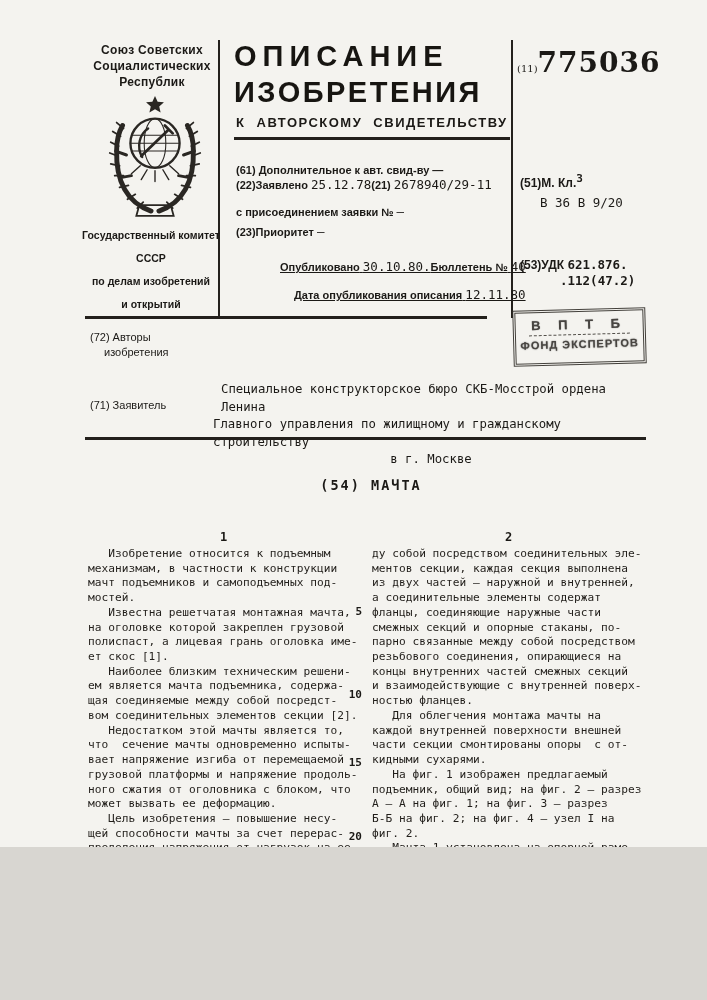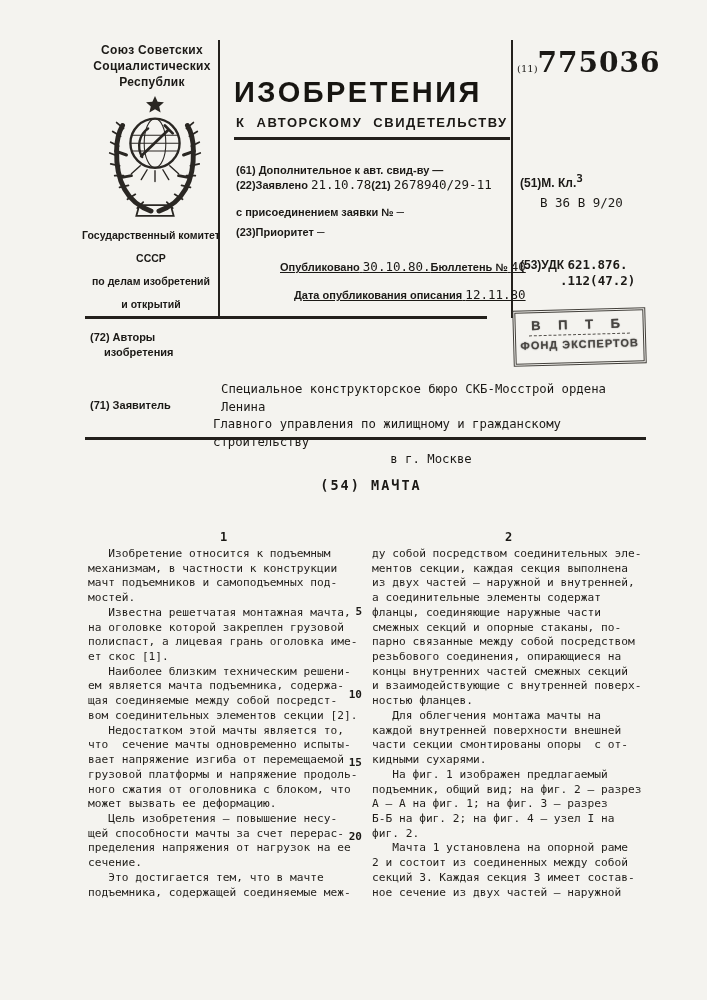--- a/index.html
+++ b/index.html
@@ -1,19 +1,19 @@
 <!DOCTYPE html>
 <html><head>
 <meta charset="utf-8">
 <style>
   * { margin: 0; padding: 0; box-sizing: border-box; }
   html,body { background: #d8d6d1; }
   .page {
     position: relative;
-    width: 707px; height: 1000px;
+    width: 707px; height: 847px;
     margin: 0 auto;
     background: #f4f3ef;
     color: #1b1916;
     font-family: "Liberation Sans", sans-serif;
     overflow: hidden;
   }
   .abs { position: absolute; }
   .pre { white-space: pre-line; }
   .vrule { position: absolute; width: 2px; background: #23201c; }
   .hrule { position: absolute; background: #23201c; }
@@ -66,21 +66,21 @@
     color: #3a3733;
     text-align: center;
     padding-top: 5px;
     opacity: .92;
   }
   .stamp .l1 { font-size: 13px; font-weight: bold; letter-spacing: 7px; text-shadow: 0 0 1px #555; }
   .stamp .sep { border-top: 1px dashed #45423c; width: 80%; margin: 2px auto 3px; }
   .stamp .l2 { font-size: 11px; font-weight: bold; letter-spacing: 1px; text-shadow: 0 0 1.5px #666; }
 
   
-  .lbl { font-size: 11px; font-weight: bold; white-space: nowrap; }
+  .lbl { font-size: 11px; font-weight: normal; white-space: nowrap; }
   .tval { font-family: "DejaVu Sans Mono", monospace; font-size: 12.5px; white-space: nowrap; }
   .applicant-val { left: 213px; top: 381px; width: 436px; font-family: "DejaVu Sans Mono", monospace; font-size: 12.3px; line-height: 17.5px; }
   .applicant-val .c { text-align: center; }
 
   
   .title54 {
     left: 36px; top: 477px; width: 670px;
     text-align: center;
     font-family: "DejaVu Sans Mono", monospace;
     font-size: 13.5px; letter-spacing: 2px; font-weight: bold;
@@ -130,32 +130,33 @@
       <path class="ln" d="M20 61 l11 4 M25 88 l11-2 M100 61 l-11 4 M95 88 l-11-2" stroke-width="3"></path>
       <path class="ln" d="M44 116 L76 116 L79 127 L41 127 Z" stroke-width="1.8"></path>
     </svg>
   </div>
 
   <div class="abs committee pre">Государственный комитет
 СССР
 по делам изобретений
 и открытий</div>
 
+  <div class="abs doc-title" style="top:40px;">ОПИСАНИЕ</div>
   <div class="abs doc-title l2" style="top:76px;">ИЗОБРЕТЕНИЯ</div>
   <div class="abs doc-subtitle">К АВТОРСКОМУ СВИДЕТЕЛЬСТВУ</div>
   <div class="hrule subtitle-underline"></div>
 
   <div class="abs frow" style="top:164px;">
     <span>(61)</span>
     <span>Дополнительное к авт. свид-ву —</span>
   </div>
 
   <div class="abs frow" style="top:177px;">
     <span>(22)</span><span>Заявлено</span>
-    <span class="val">21.10.78</span><span>(21)</span>
+    <span class="val">25.12.78</span><span>(21)</span>
     <span class="val">2678940/29-11</span>
   </div>
 
   <div class="abs frow" style="top:204px;">
     <span>с присоединением заявки №</span>
     <span class="val">—</span>
   </div>
 
   <div class="abs frow" style="top:224px;">
     <span>(23)</span><span>Приоритет</span>

